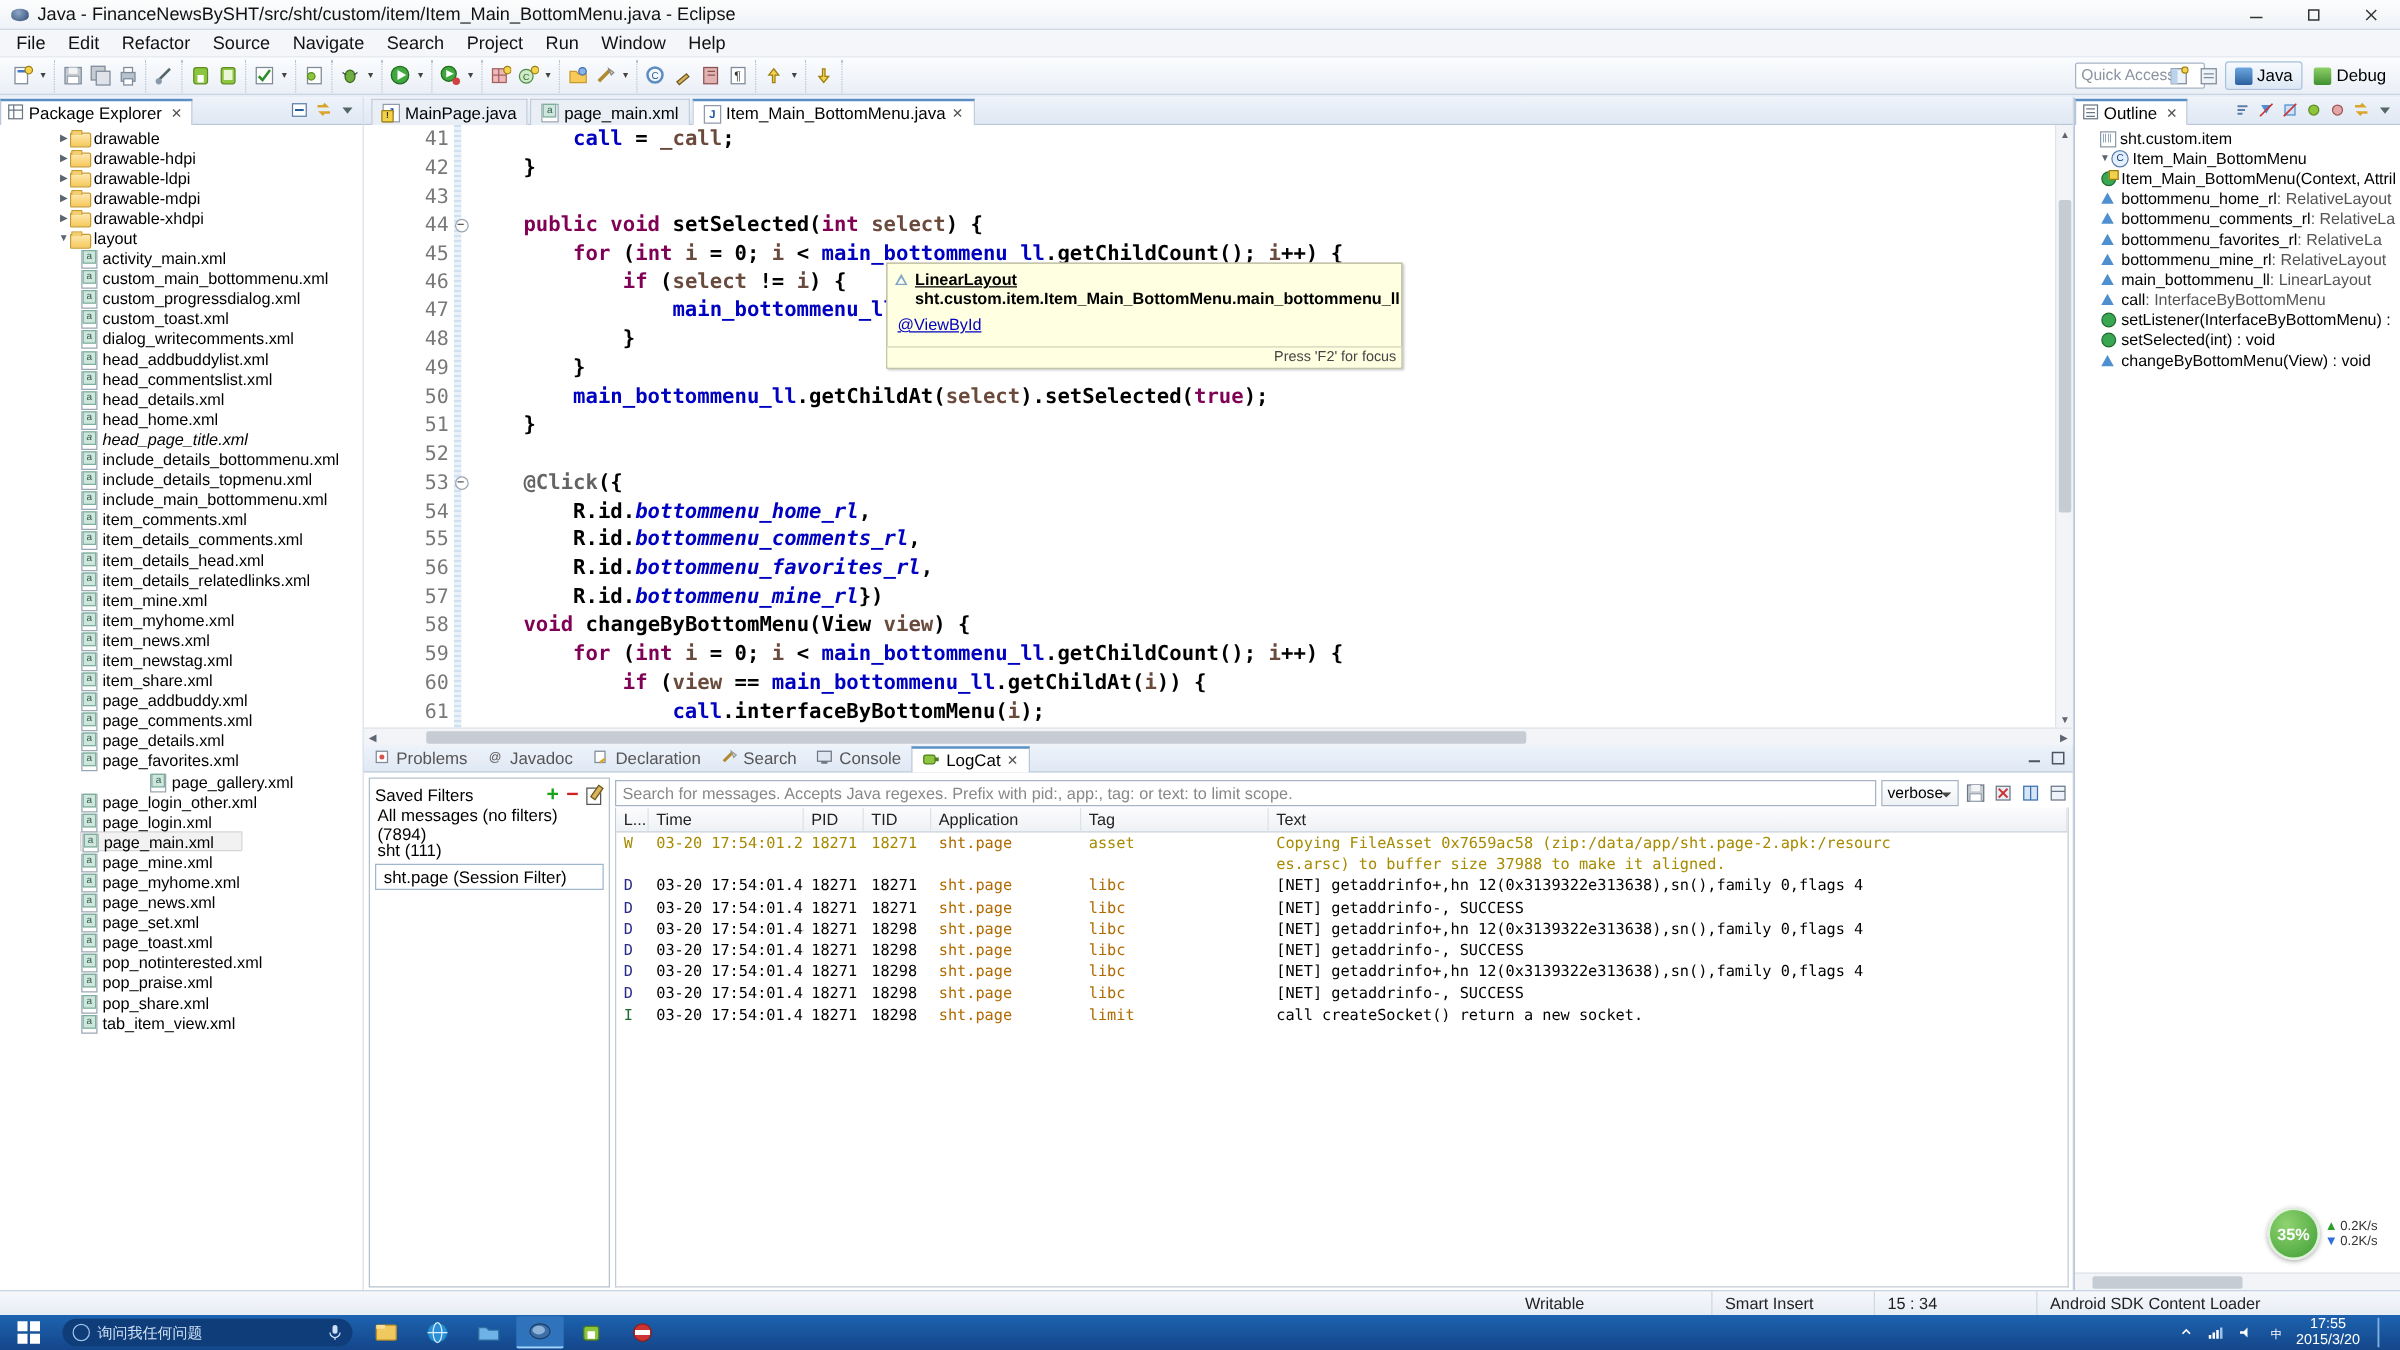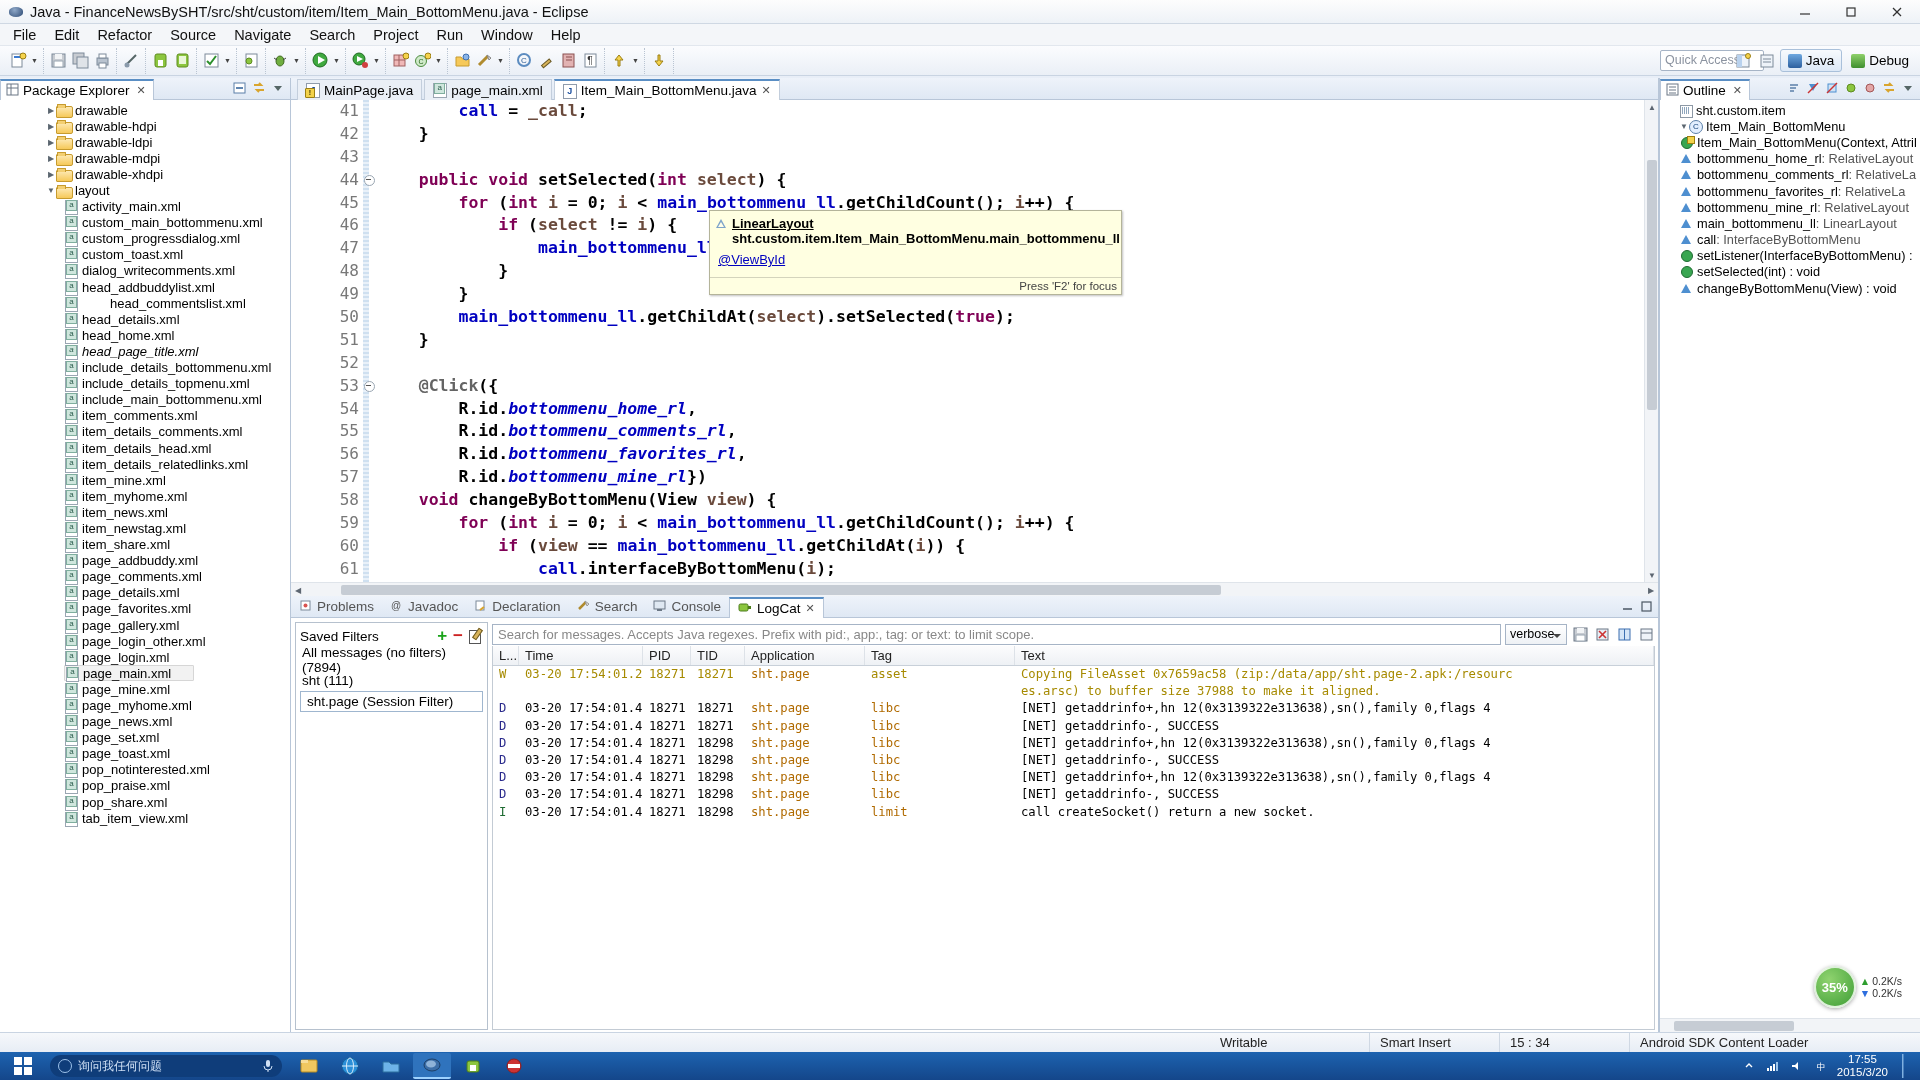--- a/index.html
+++ b/index.html
@@ -626,21 +626,21 @@
               <span class="tr-label">custom_toast.xml</span>
             </div>
             <div class="tree-row" style="margin-left: 64px; width: auto;">
               <span class="ico-xml"></span>
               <span class="tr-label">dialog_writecomments.xml</span>
             </div>
             <div class="tree-row" style="margin-left: 64px; width: auto;">
               <span class="ico-xml"></span>
               <span class="tr-label">head_addbuddylist.xml</span>
             </div>
-            <div class="tree-row" style="margin-left: 64px; width: auto; gap: 28px;">
+            <div class="tree-row" style="margin-left: 64px; width: auto;">
               <span class="ico-xml"></span>
               <span class="tr-label">head_commentslist.xml</span>
             </div>
             <div class="tree-row" style="margin-left: 64px; width: auto;">
               <span class="ico-xml"></span>
               <span class="tr-label">head_details.xml</span>
             </div>
             <div class="tree-row" style="margin-left: 64px; width: auto;">
               <span class="ico-xml"></span>
               <span class="tr-label">head_home.xml</span>
@@ -706,21 +706,21 @@
               <span class="tr-label">page_comments.xml</span>
             </div>
             <div class="tree-row" style="margin-left: 64px; width: auto;">
               <span class="ico-xml"></span>
               <span class="tr-label">page_details.xml</span>
             </div>
             <div class="tree-row" style="margin-left: 64px; width: auto;">
               <span class="ico-xml"></span>
               <span class="tr-label">page_favorites.xml</span>
             </div>
-            <div class="tree-row" style="margin-left: 64px; width: auto;">
+            <div class="tree-row" style="margin-left: 64px; width: auto; justify-content: center;">
               <span class="ico-xml"></span>
               <span class="tr-label">page_gallery.xml</span>
             </div>
             <div class="tree-row" style="margin-left: 64px; width: auto;">
               <span class="ico-xml"></span>
               <span class="tr-label">page_login_other.xml</span>
             </div>
             <div class="tree-row" style="margin-left: 64px; width: auto;">
               <span class="ico-xml"></span>
               <span class="tr-label">page_login.xml</span>

